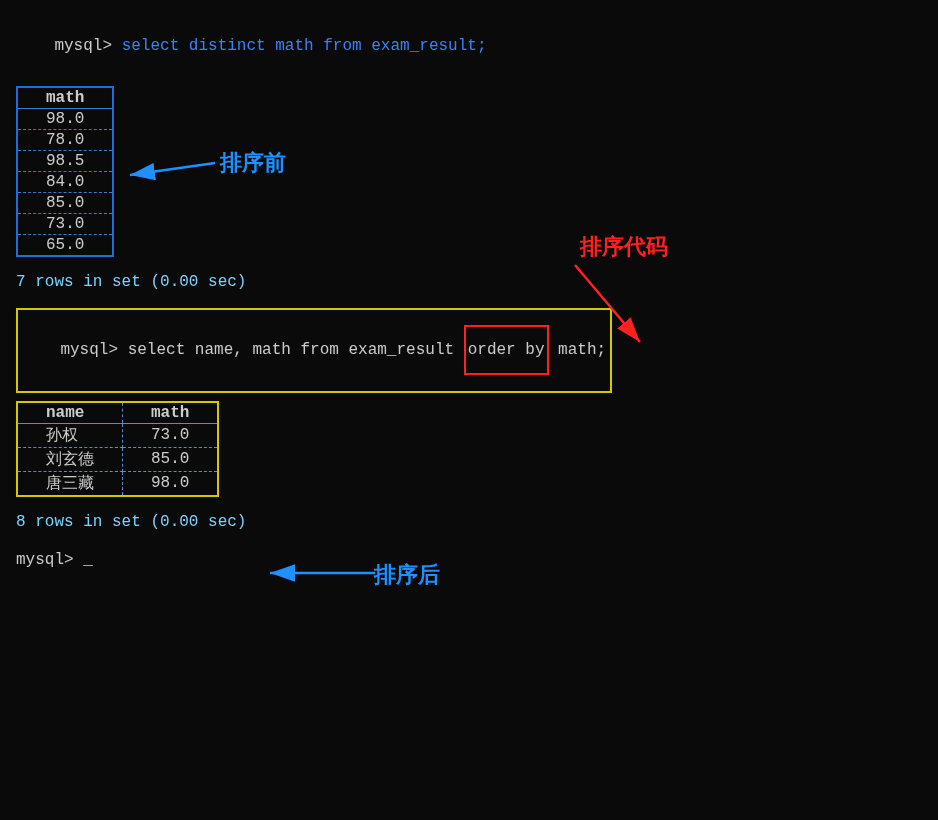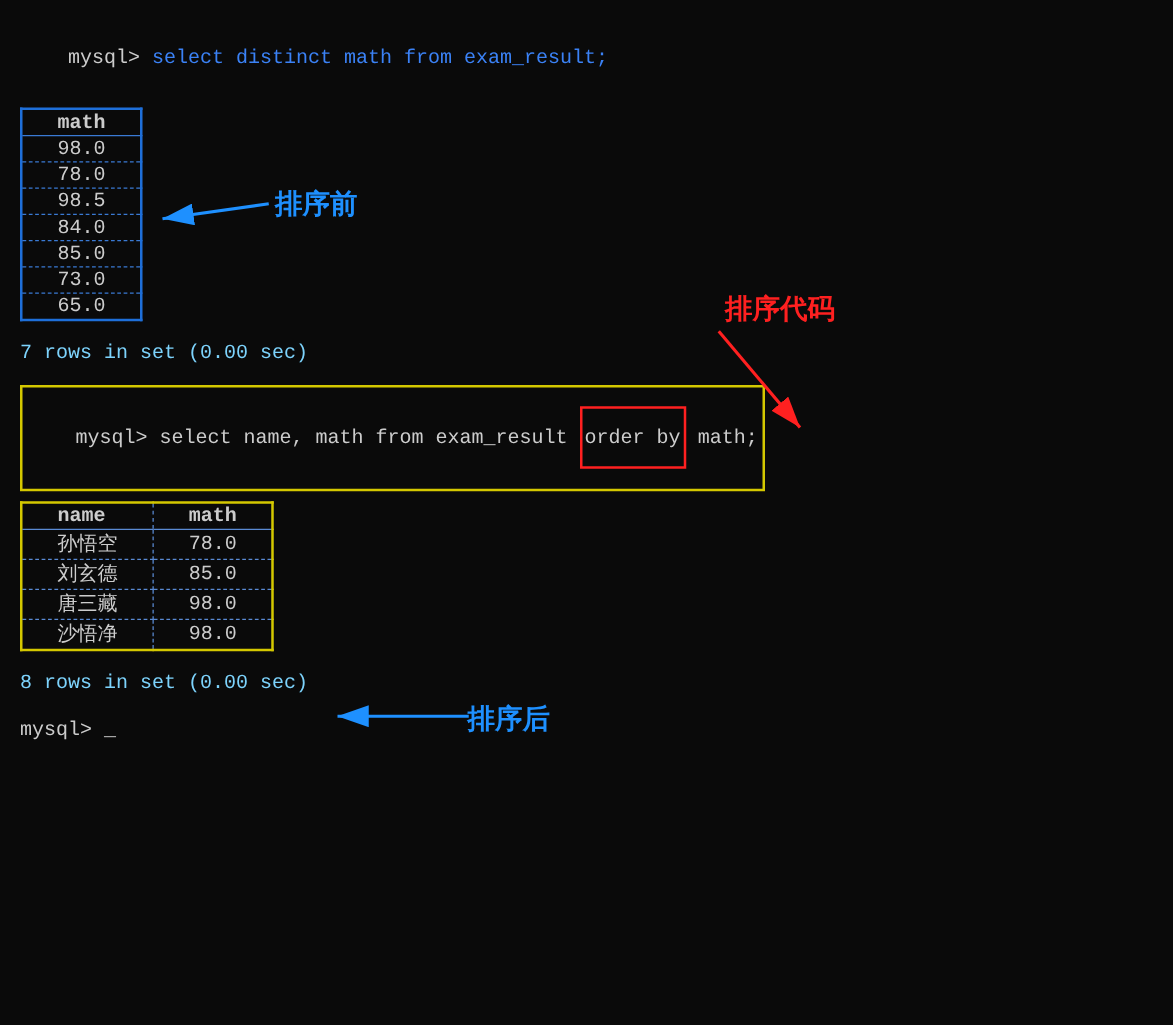--- a/index.html
+++ b/index.html
@@ -201,35 +201,31 @@
 
   
   <div class="db-table-wrapper section">
     <table class="db-table table-yellow">
       <tbody>
           <tr>
         <th style="min-width:100px;">name</th>
         <th style="min-width:80px; text-align:right;">math</th>
       </tr>
       <tr>
-        <td>孙悟空</td>
-        <td style="text-align:right;">78.0</td>
+        <td>孙权</td>
+        <td style="text-align:right;">73.0</td>
       </tr>
       <tr>
         <td>刘玄德</td>
         <td style="text-align:right;">85.0</td>
       </tr>
       <tr>
         <td>唐三藏</td>
         <td style="text-align:right;">98.0</td>
       </tr>
-      <tr>
-        <td>沙悟净</td>
-        <td style="text-align:right;">98.0</td>
-      </tr>
     </tbody>
       </table>
   </div>
 
   
   <div class="rows-info section">8 rows in set (0.00 sec)</div>
 
   <div style="height:8px;"></div>
 
   

